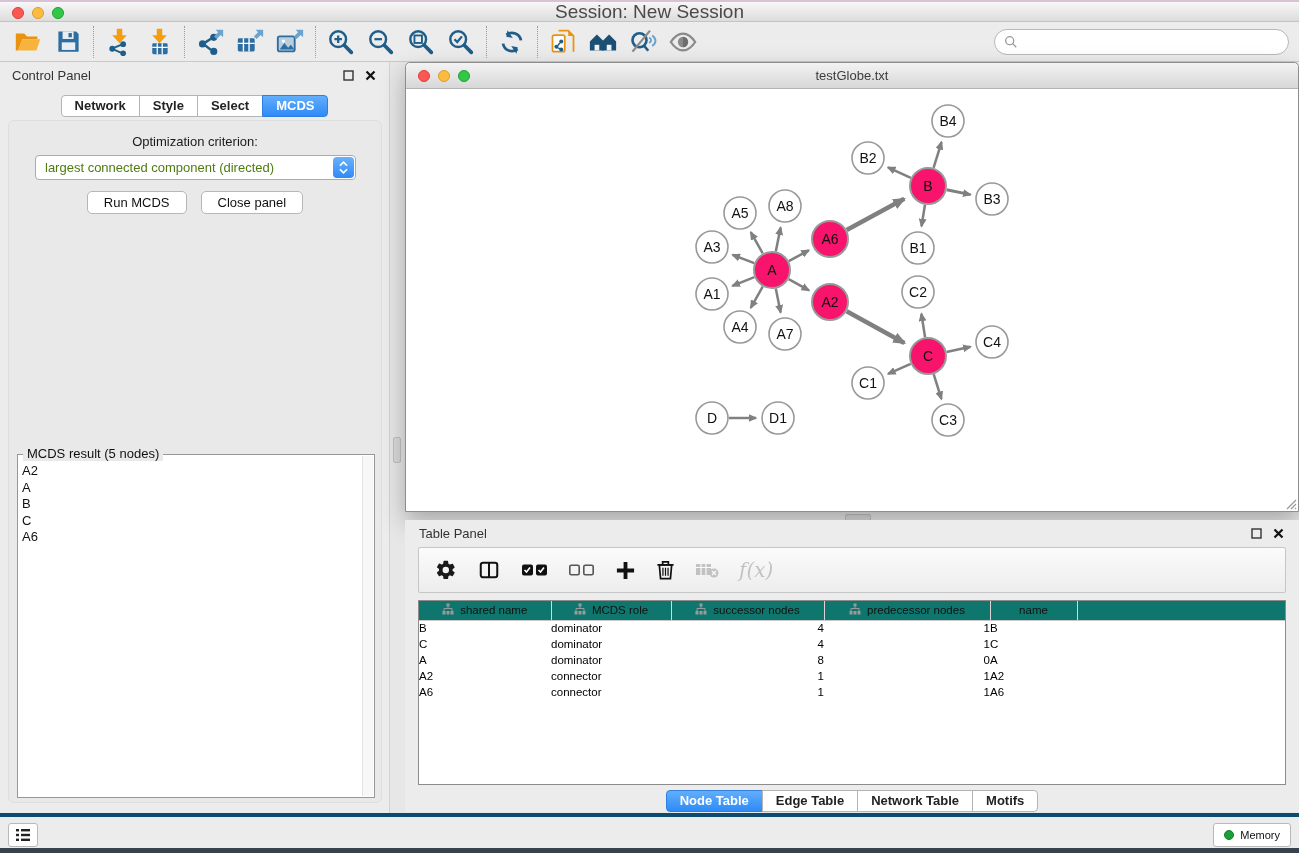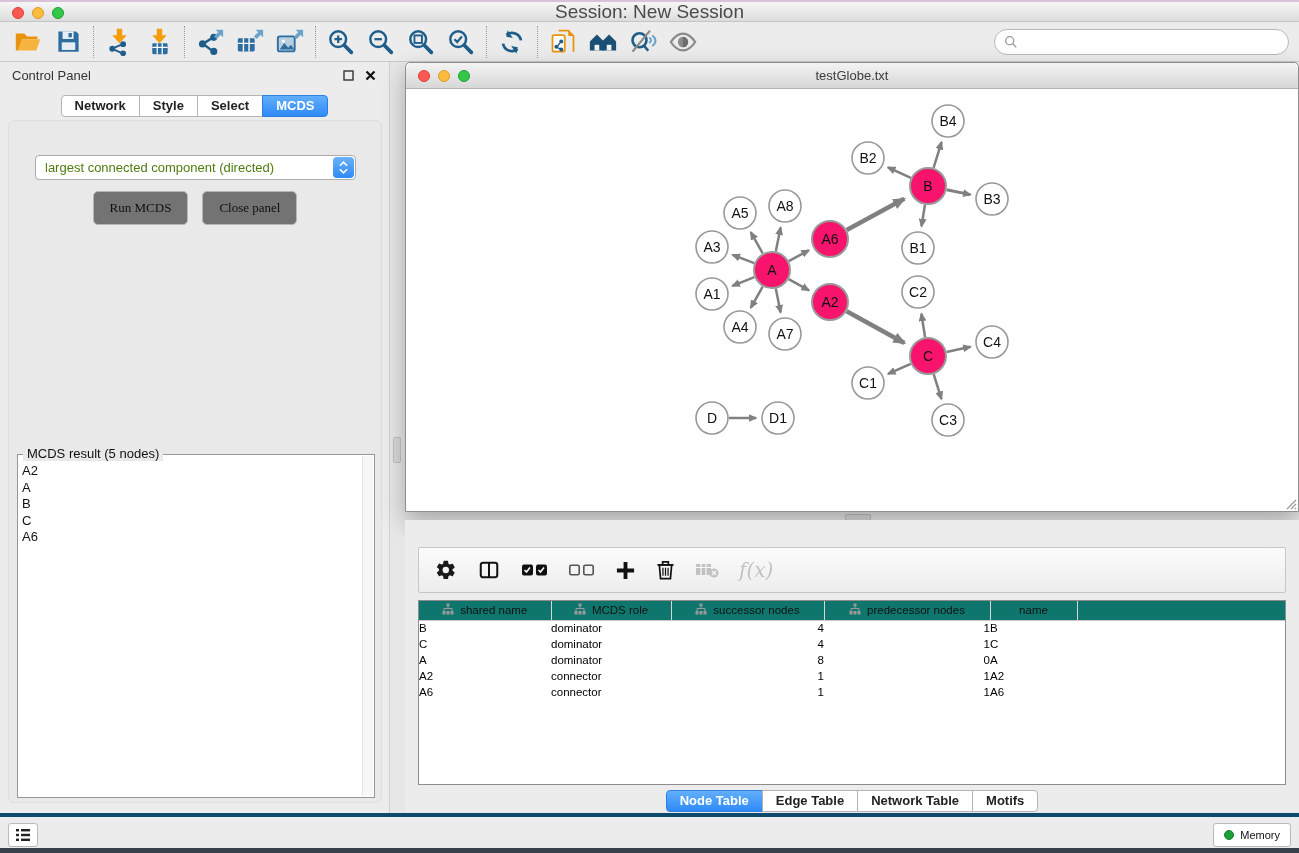--- a/index.html
+++ b/index.html
@@ -48,22 +48,22 @@
 
   .cp-inner { position:absolute; left:8px; top:58px; width:374px; height:683px; background:#e9e9e9;
     border:1px solid #dedede; border-radius:6px; }
   .opt-label { position:absolute; left:0; top:13px; width:100%; text-align:center; font-size:13px; color:#1a1a1a; }
   .criterion-select { position:absolute; left:26px; top:34px; width:321px; height:25px; background:#fff;
     border:1px solid #ababab; border-radius:4px; display:flex; align-items:center; }
   .criterion-value { flex:1; padding-left:9px; font-size:13px; color:#4d7c0f; white-space:nowrap; overflow:hidden; }
   .select-stepper { width:21px; height:21px; margin-right:1px; border-radius:4px;
     background:linear-gradient(#6cb1fb,#2e8bf7); display:flex; flex-direction:column; align-items:center; justify-content:center; gap:1px; }
   .btn-row { position:absolute; left:0; top:70px; width:100%; display:flex; justify-content:center; gap:14px; }
-  .push-btn { height:23px; padding:16px 16px; background:#737373; border:1px solid #b6b6b6; border-radius:5px;
-    font-size:13px; color:#111; display:flex; align-items:center;font-family:Liberation Serif, serif; }
+  .push-btn { height:23px; padding:5px 16px; background:#ffffff; border:1px solid #b6b6b6; border-radius:5px;
+    font-size:13px; color:#111; display:flex; align-items:center; }
 
   .groupbox { position:absolute; left:8px; top:333px; width:358px; height:344px; background:#fff; border:1px solid #979797; }
   .groupbox-title { position:absolute; top:-9px; left:5px; background:#e9e9e9; padding:0 4px; font-size:13px; color:#111; }
   .result-list { position:absolute; left:4px; top:8px; right:14px; bottom:4px; overflow:hidden; }
   .result-list div { font-size:13px; line-height:16.5px; color:#111; }
   .v-scroll-track { position:absolute; right:1px; top:1px; bottom:1px; width:11px; background:#f7f7f7; border-left:1px solid #e3e3e3; }
 
   
   .split-handle-v { position:absolute; left:393px; top:375px; width:8px; height:26px; background:#d9d9d9; border:1px solid #c0c0c0; border-radius:2px; }
   .split-handle-h { position:absolute; left:845px; top:452px; width:26px; height:7px; background:#d9d9d9; border:1px solid #c0c0c0; border-radius:2px; }
@@ -293,20 +293,21 @@
       </span>
     </div>
     <div class="tab-row cp-tabs">
         <div class="tab">Network</div>
         <div class="tab">Style</div>
         <div class="tab">Select</div>
         <div class="tab active">MCDS</div>
       </div>
 
     <div class="cp-inner">
+      <div class="opt-label">Optimization criterion:</div>
       <div class="criterion-select">
         <span class="criterion-value">largest connected component (directed)</span>
         <span class="select-stepper">
           <svg width="9" height="6" viewBox="0 0 10 6">
               <path d="M1 5l4-4 4 4" fill="none" stroke="#fff" stroke-width="1.8"></path>
             </svg>
           <svg width="9" height="6" viewBox="0 0 10 6">
               <path d="M1 1l4 4 4-4" fill="none" stroke="#fff" stroke-width="1.8"></path>
             </svg>
         </span>
@@ -413,20 +414,35 @@
           <circle cx="542" cy="331" r="16" fill="#ffffff" stroke="#999999" stroke-width="1.6"></circle>
           <text x="542" y="331" text-anchor="middle" dominant-baseline="central" font-size="14" fill="#111111" font-family="&quot;Liberation Sans&quot;,sans-serif">C3</text>
         </svg>
       <svg class="resize-grip" width="14" height="14">
           <path d="M13 4L4 13M13 8L8 13M13 12l-1 1" stroke="#9a9a9a" stroke-width="1.3"></path>
         </svg>
     </div>
   </div>
 
   <div class="table-panel">
+    <div class="panel-header" style="padding:0 14px;">
+      <span class="panel-title">Table Panel</span>
+      <span class="hdr-icons">
+        <span class="float-btn">
+            <svg width="11" height="11">
+              <rect x="1" y="1" width="9" height="9" fill="none" stroke="#333" stroke-width="1.4"></rect>
+            </svg>
+          </span>
+        <span class="close-btn">
+            <svg width="11" height="11">
+              <path d="M1.5 1.5l8 8M9.5 1.5l-8 8" stroke="#111" stroke-width="2.2"></path>
+            </svg>
+          </span>
+      </span>
+    </div>
     <div class="tp-toolbar">
         <div class="tp-btn">
           <svg width="22" height="22" viewBox="0 0 24 24" fill="#1a1a1a">
             <path d="M19.14 12.94a7 7 0 0 0 .06-.94 7 7 0 0 0-.06-.94l2.11-1.65a.5.5 0 0 0 .12-.64l-2-3.46a.5.5 0 0 0-.61-.22l-2.49 1a7.3 7.3 0 0 0-1.63-.94l-.38-2.65A.5.5 0 0 0 13.77 2h-4a.5.5 0 0 0-.49.42L8.9 5.07a7.3 7.3 0 0 0-1.63.94l-2.49-1a.5.5 0 0 0-.61.22l-2 3.46a.5.5 0 0 0 .12.64l2.11 1.65a7 7 0 0 0 0 1.88l-2.11 1.65a.5.5 0 0 0-.12.64l2 3.46a.5.5 0 0 0 .61.22l2.49-1a7.3 7.3 0 0 0 1.63.94l.38 2.65a.5.5 0 0 0 .49.42h4a.5.5 0 0 0 .49-.42l.38-2.65a7.3 7.3 0 0 0 1.63-.94l2.49 1a.5.5 0 0 0 .61-.22l2-3.46a.5.5 0 0 0-.12-.64zM11.77 15.5a3.5 3.5 0 1 1 3.5-3.5 3.5 3.5 0 0 1-3.5 3.5z"></path>
           </svg>
         </div>
         <div class="tp-btn">
           <svg width="24" height="22" viewBox="0 0 24 24">
             <rect x="3" y="4" width="18" height="16" rx="2.5" fill="none" stroke="#111" stroke-width="2.2"></rect>
             <path d="M12 4v16" stroke="#111" stroke-width="2.2"></path>

